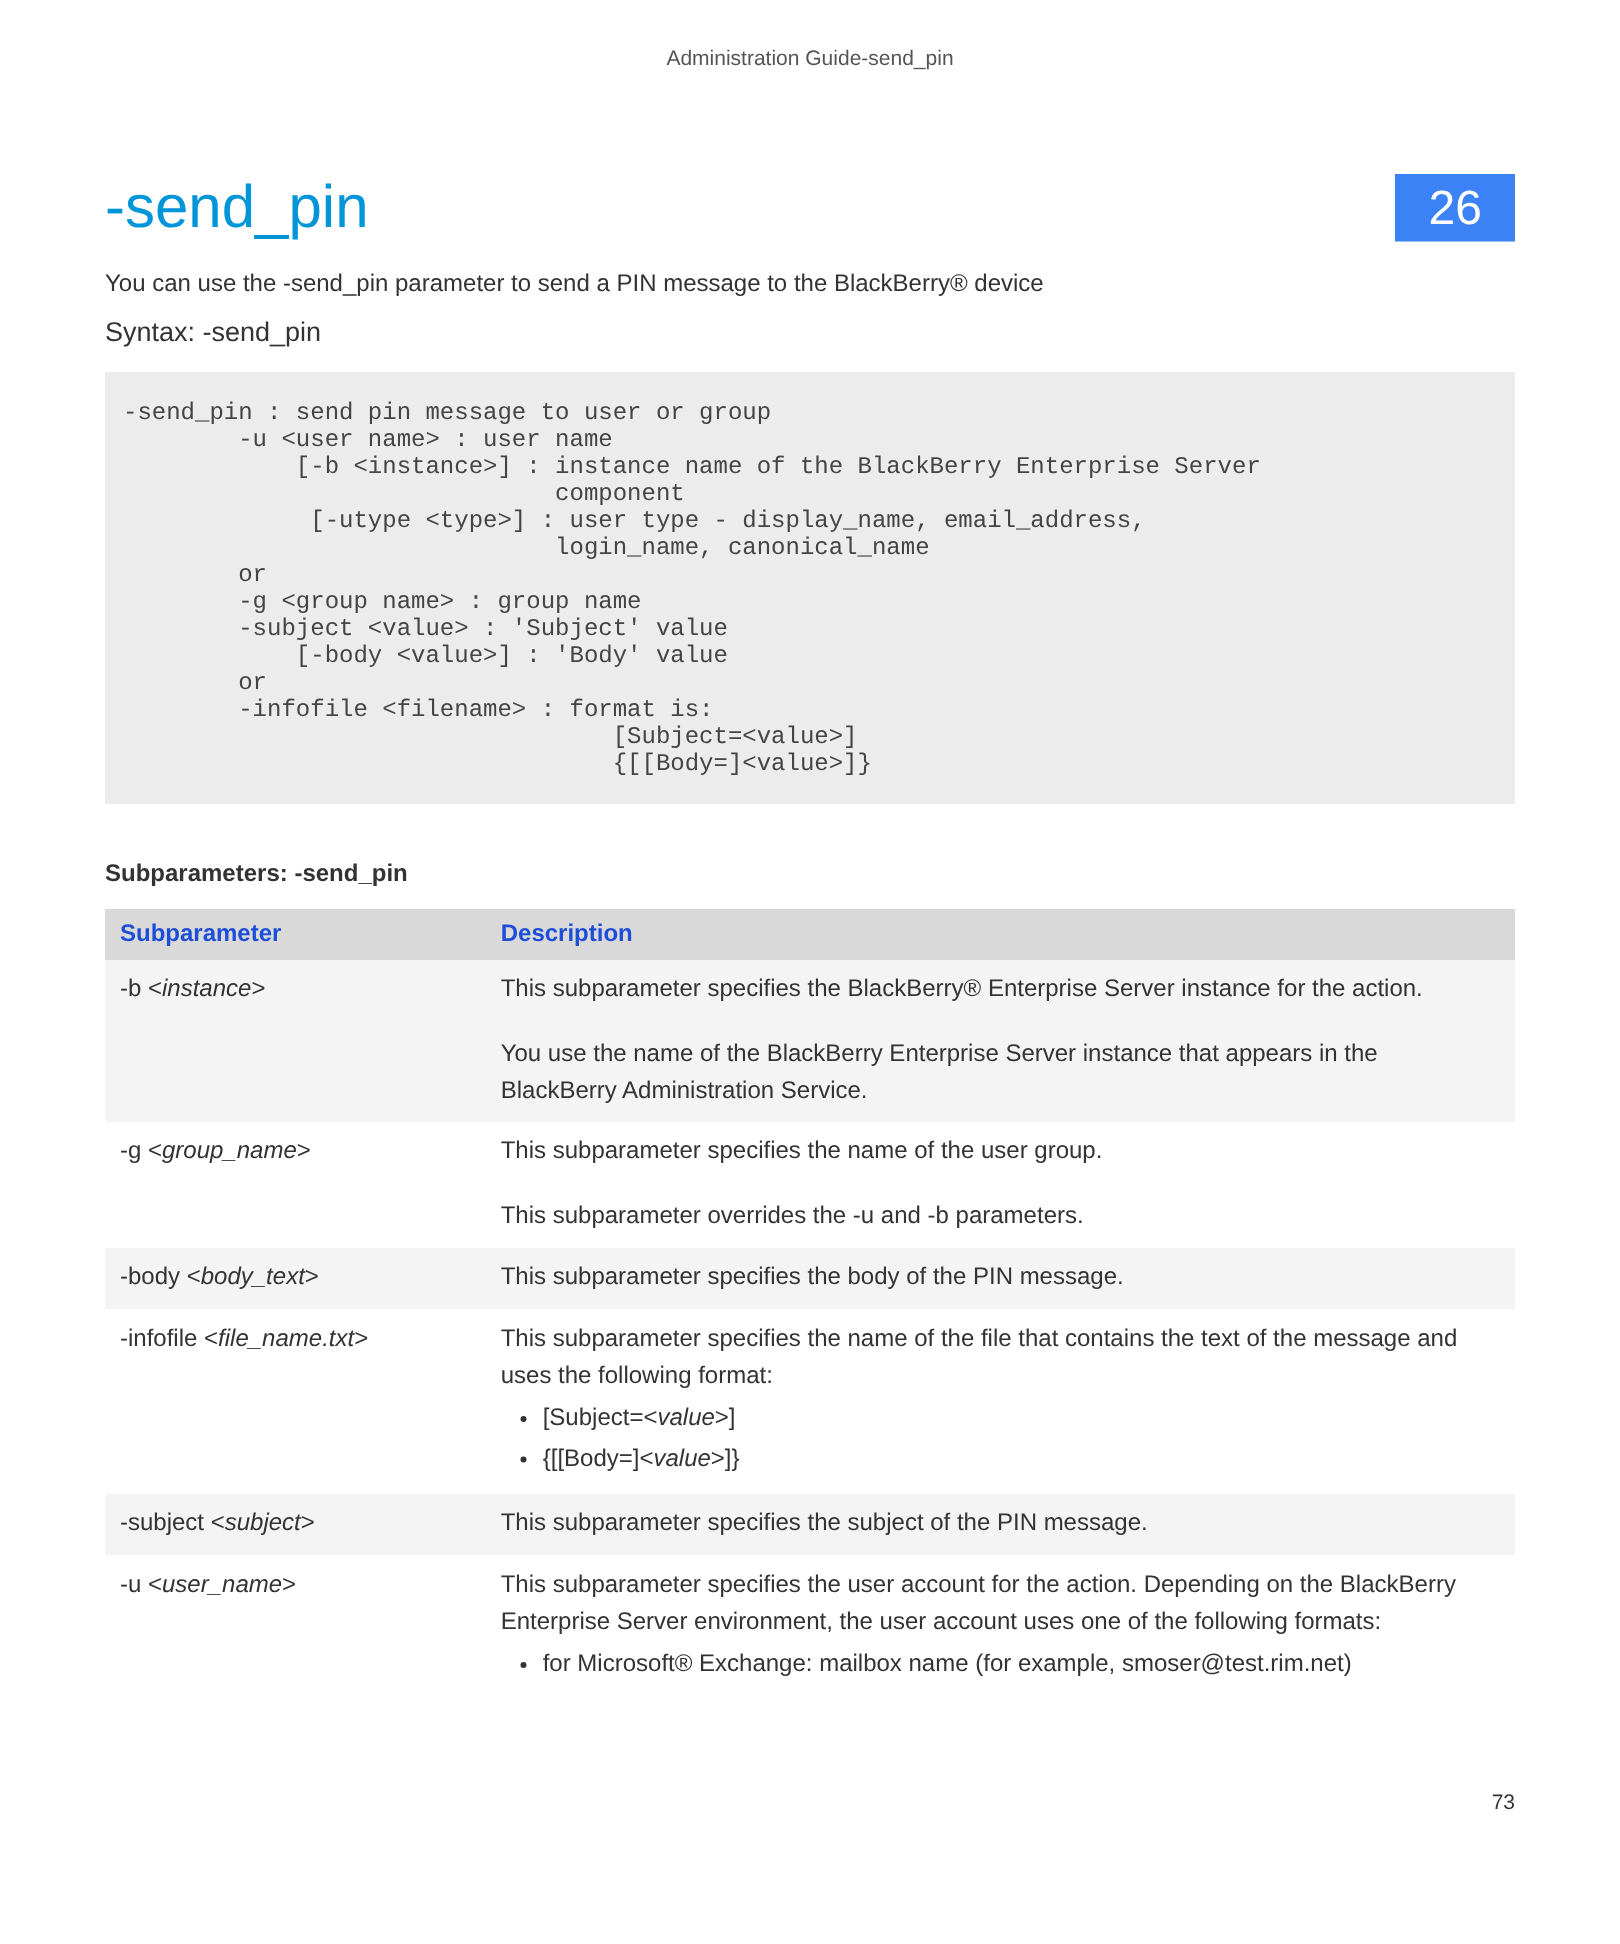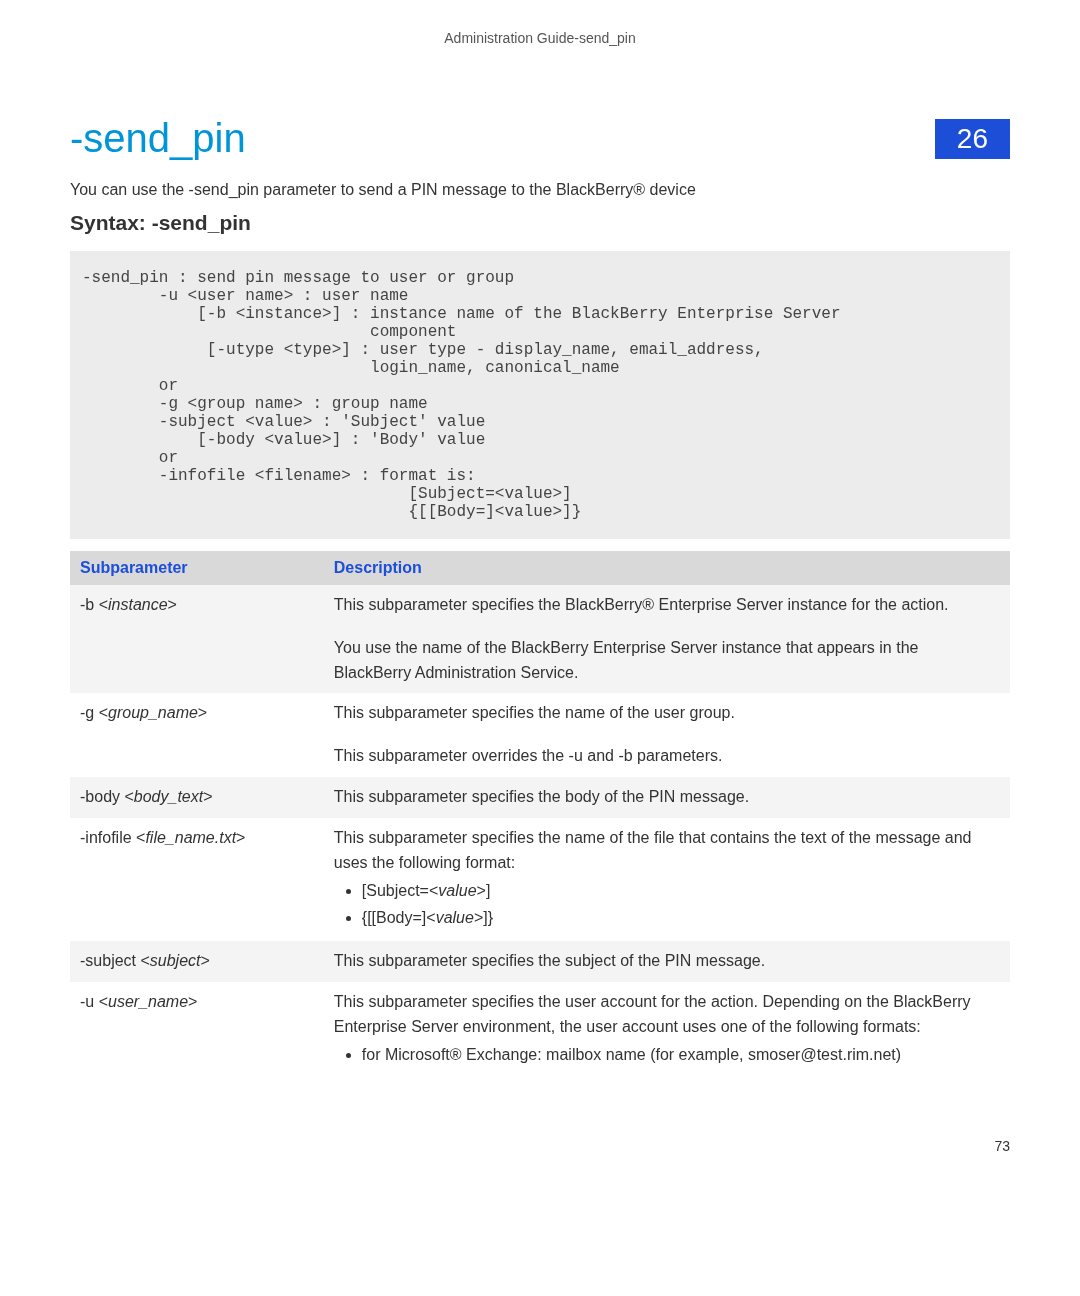--- a/index.html
+++ b/index.html
@@ -28,43 +28,43 @@
     align-items: center;
     margin-bottom: 20px;
   }
   h1 {
     color: #0094d8;
     font-weight: 300;
     font-size: 40px;
     margin: 0;
   }
   .chapter-badge {
-    background: #1d4ed8;
+    background: #3b82f6;
     color: #fff;
-    font-size: 28px;
+    font-size: 32px;
     font-weight: 300;
     padding: 4px 22px;
   }
   .intro {
     font-size: 16px;
     margin-bottom: 12px;
   }
   .syntax-label {
-    font-weight: 700;
-    font-size: 21px;
+    font-weight: 400;
+    font-size: 18px;
     margin-bottom: 16px;
   }
   .code-block {
     background: #ececec;
     padding: 18px 12px;
     font-family: "Courier New", monospace;
     font-size: 16px;
     white-space: pre;
     color: #444;
-    margin-bottom: 12px;
+    margin-bottom: 38px;
     overflow-x: hidden;
   }
   .subparams-label {
     font-weight: 700;
     font-size: 16px;
     margin-bottom: 14px;
   }
   table {
     width: 100%;
     border-collapse: collapse;
@@ -133,20 +133,21 @@
                               login_name, canonical_name
         or
         -g &lt;group name&gt; : group name
         -subject &lt;value&gt; : 'Subject' value
             [-body &lt;value&gt;] : 'Body' value
         or
         -infofile &lt;filename&gt; : format is:
                                   [Subject=&lt;value&gt;]
                                   {[[Body=]&lt;value&gt;]}</div>
 
+  <div class="subparams-label">Subparameters: -send_pin</div>
 
   <table>
     <thead>
       <tr>
         <th>Subparameter</th>
         <th>Description</th>
       </tr>
     </thead>
     <tbody id="table-body">
         <tr>

